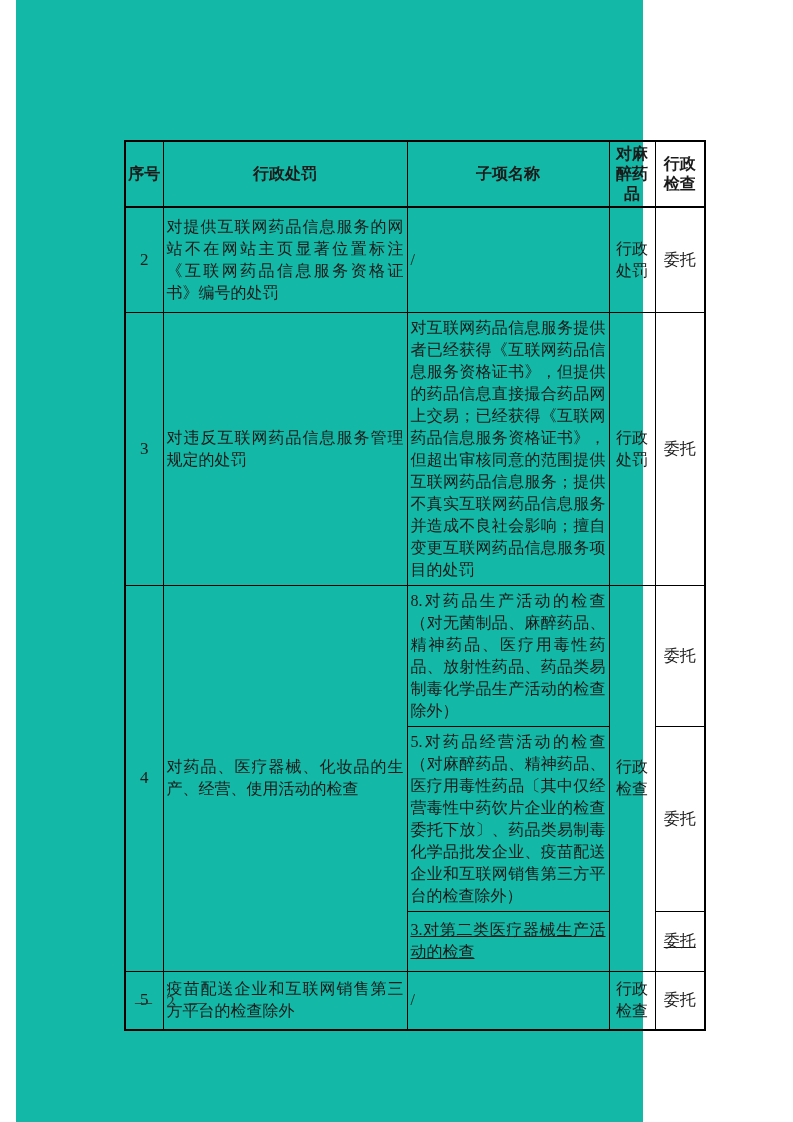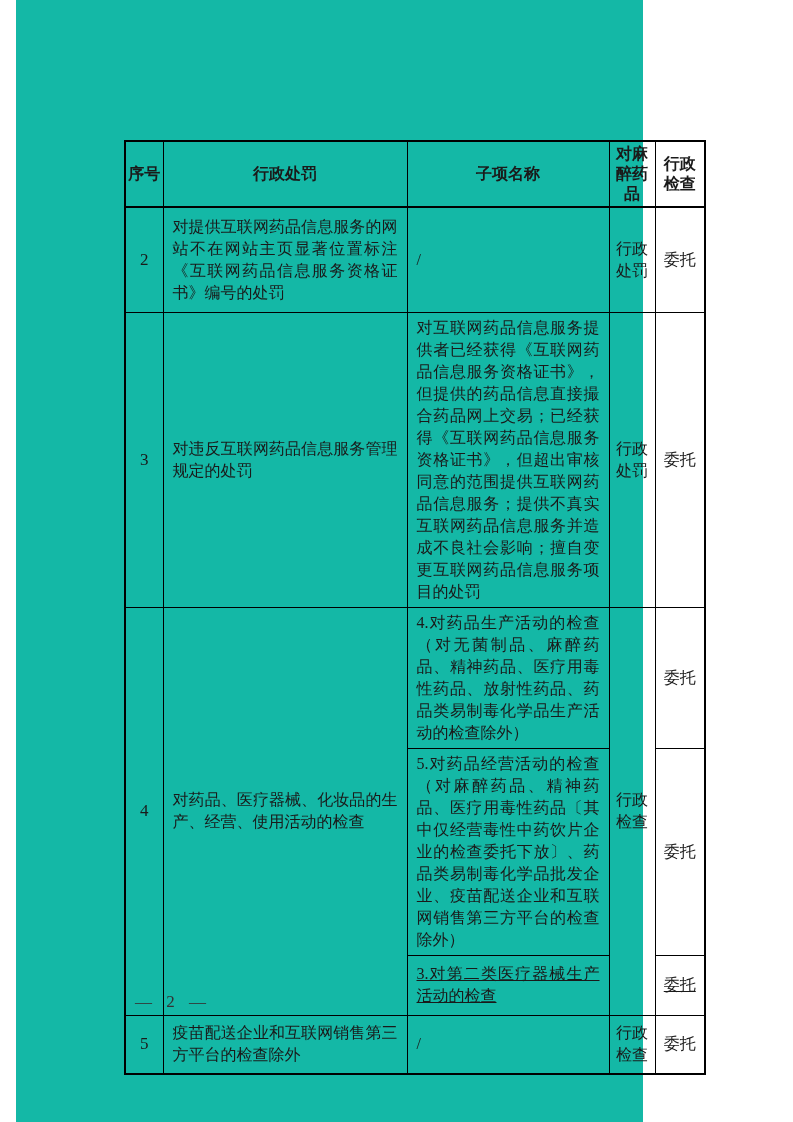--- a/index.html
+++ b/index.html
@@ -43,21 +43,21 @@
     font-family: "Liberation Sans", "DejaVu Sans", sans-serif;
     font-weight: bold;
     text-align: center;
     line-height: 20px;
     height: 44px;
     padding: 2px;
     word-break: break-all;
   }
   .doc-table td {
     line-height: 22px;
-    padding: 4px 9px;
+    padding: 4px 3px;
     word-break: break-all;
   }
   td.cell-no {
     text-align: center;
     font-size: 17px;
   }
   td.cell-matter {
     text-align: justify;
     text-align-last: left;
   }
@@ -125,21 +125,21 @@
         <td class="cell-no">3</td>
         <td class="cell-matter">对违反互联网药品信息服务管理规定的处罚</td>
         <td class="cell-sub">对互联网药品信息服务提供者已经获得《互联网药品信息服务资格证书》，但提供的药品信息直接撮合药品网上交易；已经获得《互联网药品信息服务资格证书》，但超出审核同意的范围提供互联网药品信息服务；提供不真实互联网药品信息服务并造成不良社会影响；擅自变更互联网药品信息服务项目的处罚</td>
         <td class="cell-power">行政处罚</td>
         <td class="cell-measure">委托</td>
       </tr>
 
       <tr class="r4a">
         <td class="cell-no" rowspan="3">4</td>
         <td class="cell-matter" rowspan="3">对药品、医疗器械、化妆品的生产、经营、使用活动的检查</td>
-        <td class="cell-sub">4.对药品生产活动的检查（对无菌制品、麻醉药品、精神药品、医疗用毒性药品、放射性药品、药品类易制毒化学品生产活动的检查除外）</td>
+        <td class="cell-sub">8.对药品生产活动的检查（对无菌制品、麻醉药品、精神药品、医疗用毒性药品、放射性药品、药品类易制毒化学品生产活动的检查除外）</td>
         <td class="cell-power" rowspan="3">行政检查</td>
         <td class="cell-measure">委托</td>
       </tr>
       <tr class="r4b">
         <td class="cell-sub">5.对药品经营活动的检查（对麻醉药品、精神药品、医疗用毒性药品〔其中仅经营毒性中药饮片企业的检查委托下放〕、药品类易制毒化学品批发企业、疫苗配送企业和互联网销售第三方平台的检查除外）</td>
         <td class="cell-measure">委托</td>
       </tr>
       <tr class="r4c">
         <td class="cell-sub">3.对第二类医疗器械生产活动的检查</td>
         <td class="cell-measure">委托</td>

